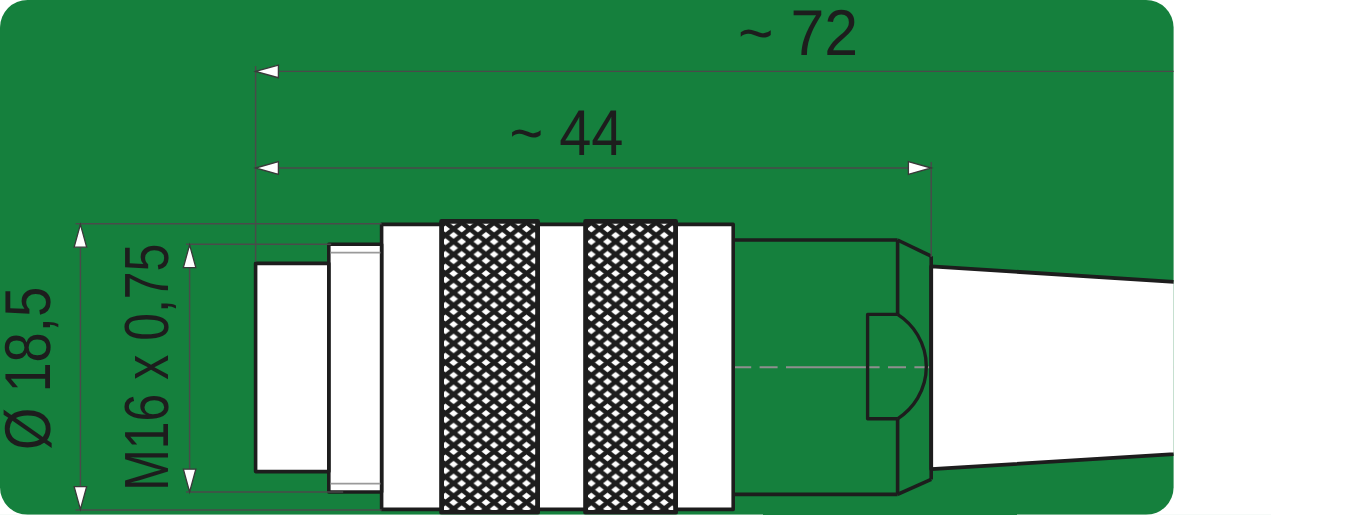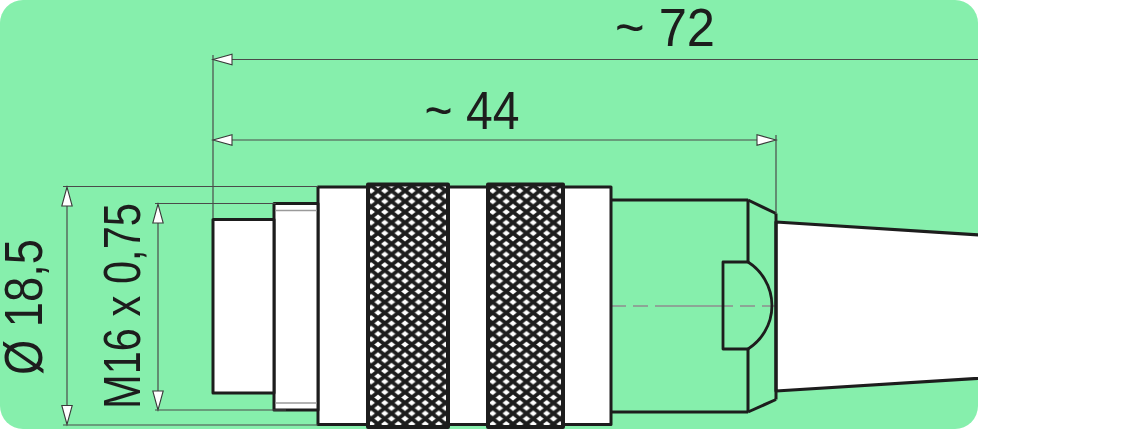--- a/index.html
+++ b/index.html
@@ -4,21 +4,21 @@
 <style>
   html, body {
     margin: 0;
     padding: 0;
     background: #ffffff;
   }
   .stage {
     position: relative;
     width: 978px;
     height: 429px;
-    background: #86efac;
+    background: #15803d;
     overflow: hidden;
     font-family: "Liberation Sans", sans-serif;
     border-radius: 23px;
   }
   svg text {
     font-family: "Liberation Sans", sans-serif;
     fill: #1d1d1d;
   }
 </style>
 </head>

